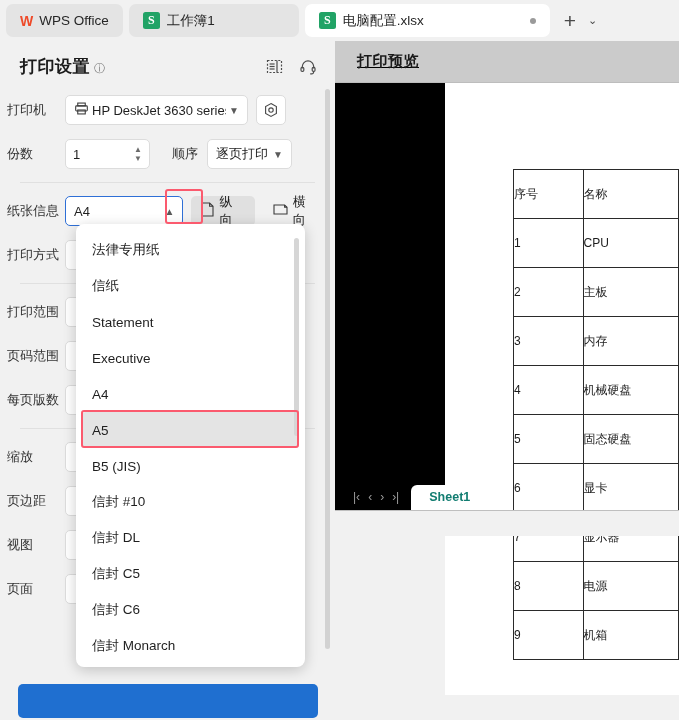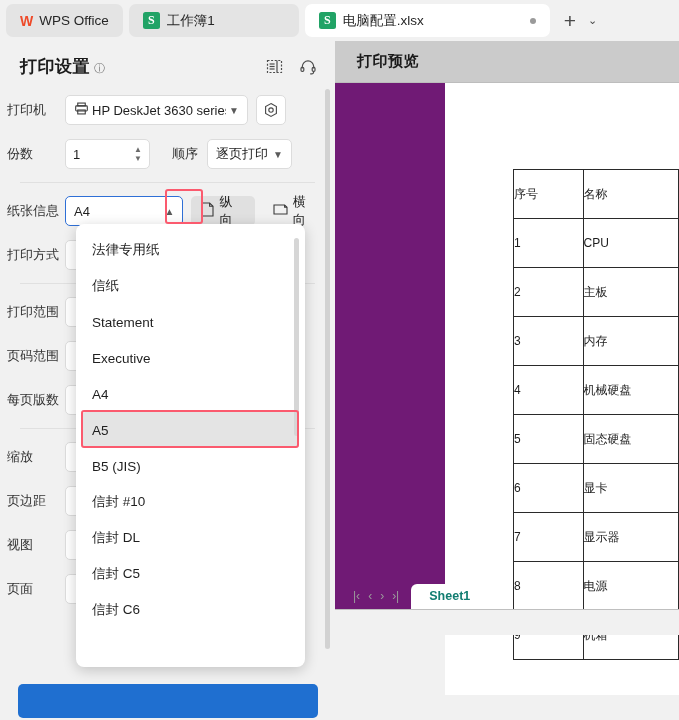--- a/index.html
+++ b/index.html
@@ -121,22 +121,23 @@
     padding: 0 16px; font-size: 13.5px; color: #1f1f1f;
   }
   .dd-item.hover { background: #e4e4e4; border-radius: 4px; margin: 0 6px; padding: 0 10px; }
   .dd-scroll {
     position: absolute; right: 6px; top: 14px; width: 5px; height: 198px;
     background: #d6d6d6; border-radius: 3px;
   }
 
   
   .preview {
-    position: absolute; left: 335px; top: 41px; width: 344px; height: 594px;
-    background: #701a75;
+    position: absolute; left: 335px; top: 41px; width: 344px; height: 495px;
+    background: #000000;
+    text-decoration: underline;
   }
   .preview-head {
     height: 42px; background: #cbcbcb; display: flex; align-items: center;
     padding-left: 22px; border-bottom: 1px solid #bdbdbd;
   }
   .preview-title { font-size: 15px; font-weight: bold; color: #1a1a1a; letter-spacing: .5px; }
   .page-sheet {
     position: absolute; left: 110px; top: 42px; width: 234px; height: 612px;
     background: #fff;
   }
@@ -322,20 +323,21 @@
     <div class="dd-item">信纸</div>
     <div class="dd-item">Statement</div>
     <div class="dd-item">Executive</div>
     <div class="dd-item">A4</div>
     <div class="dd-item hover">A5</div>
     <div class="dd-item">B5 (JIS)</div>
     <div class="dd-item">信封 #10</div>
     <div class="dd-item">信封 DL</div>
     <div class="dd-item">信封 C5</div>
     <div class="dd-item">信封 C6</div>
+    <div class="dd-item">信封 Monarch</div>
     <div class="dd-scroll"></div>
   </div>
 
   <div class="hl" style="left:165px; top:189px; width:38px; height:35px;"></div>
   <div class="hl" style="left:81px; top:410px; width:218px; height:38px;"></div>
 
   <div class="preview">
     <div class="preview-head">
       <span class="preview-title">打印预览</span>
     </div>

